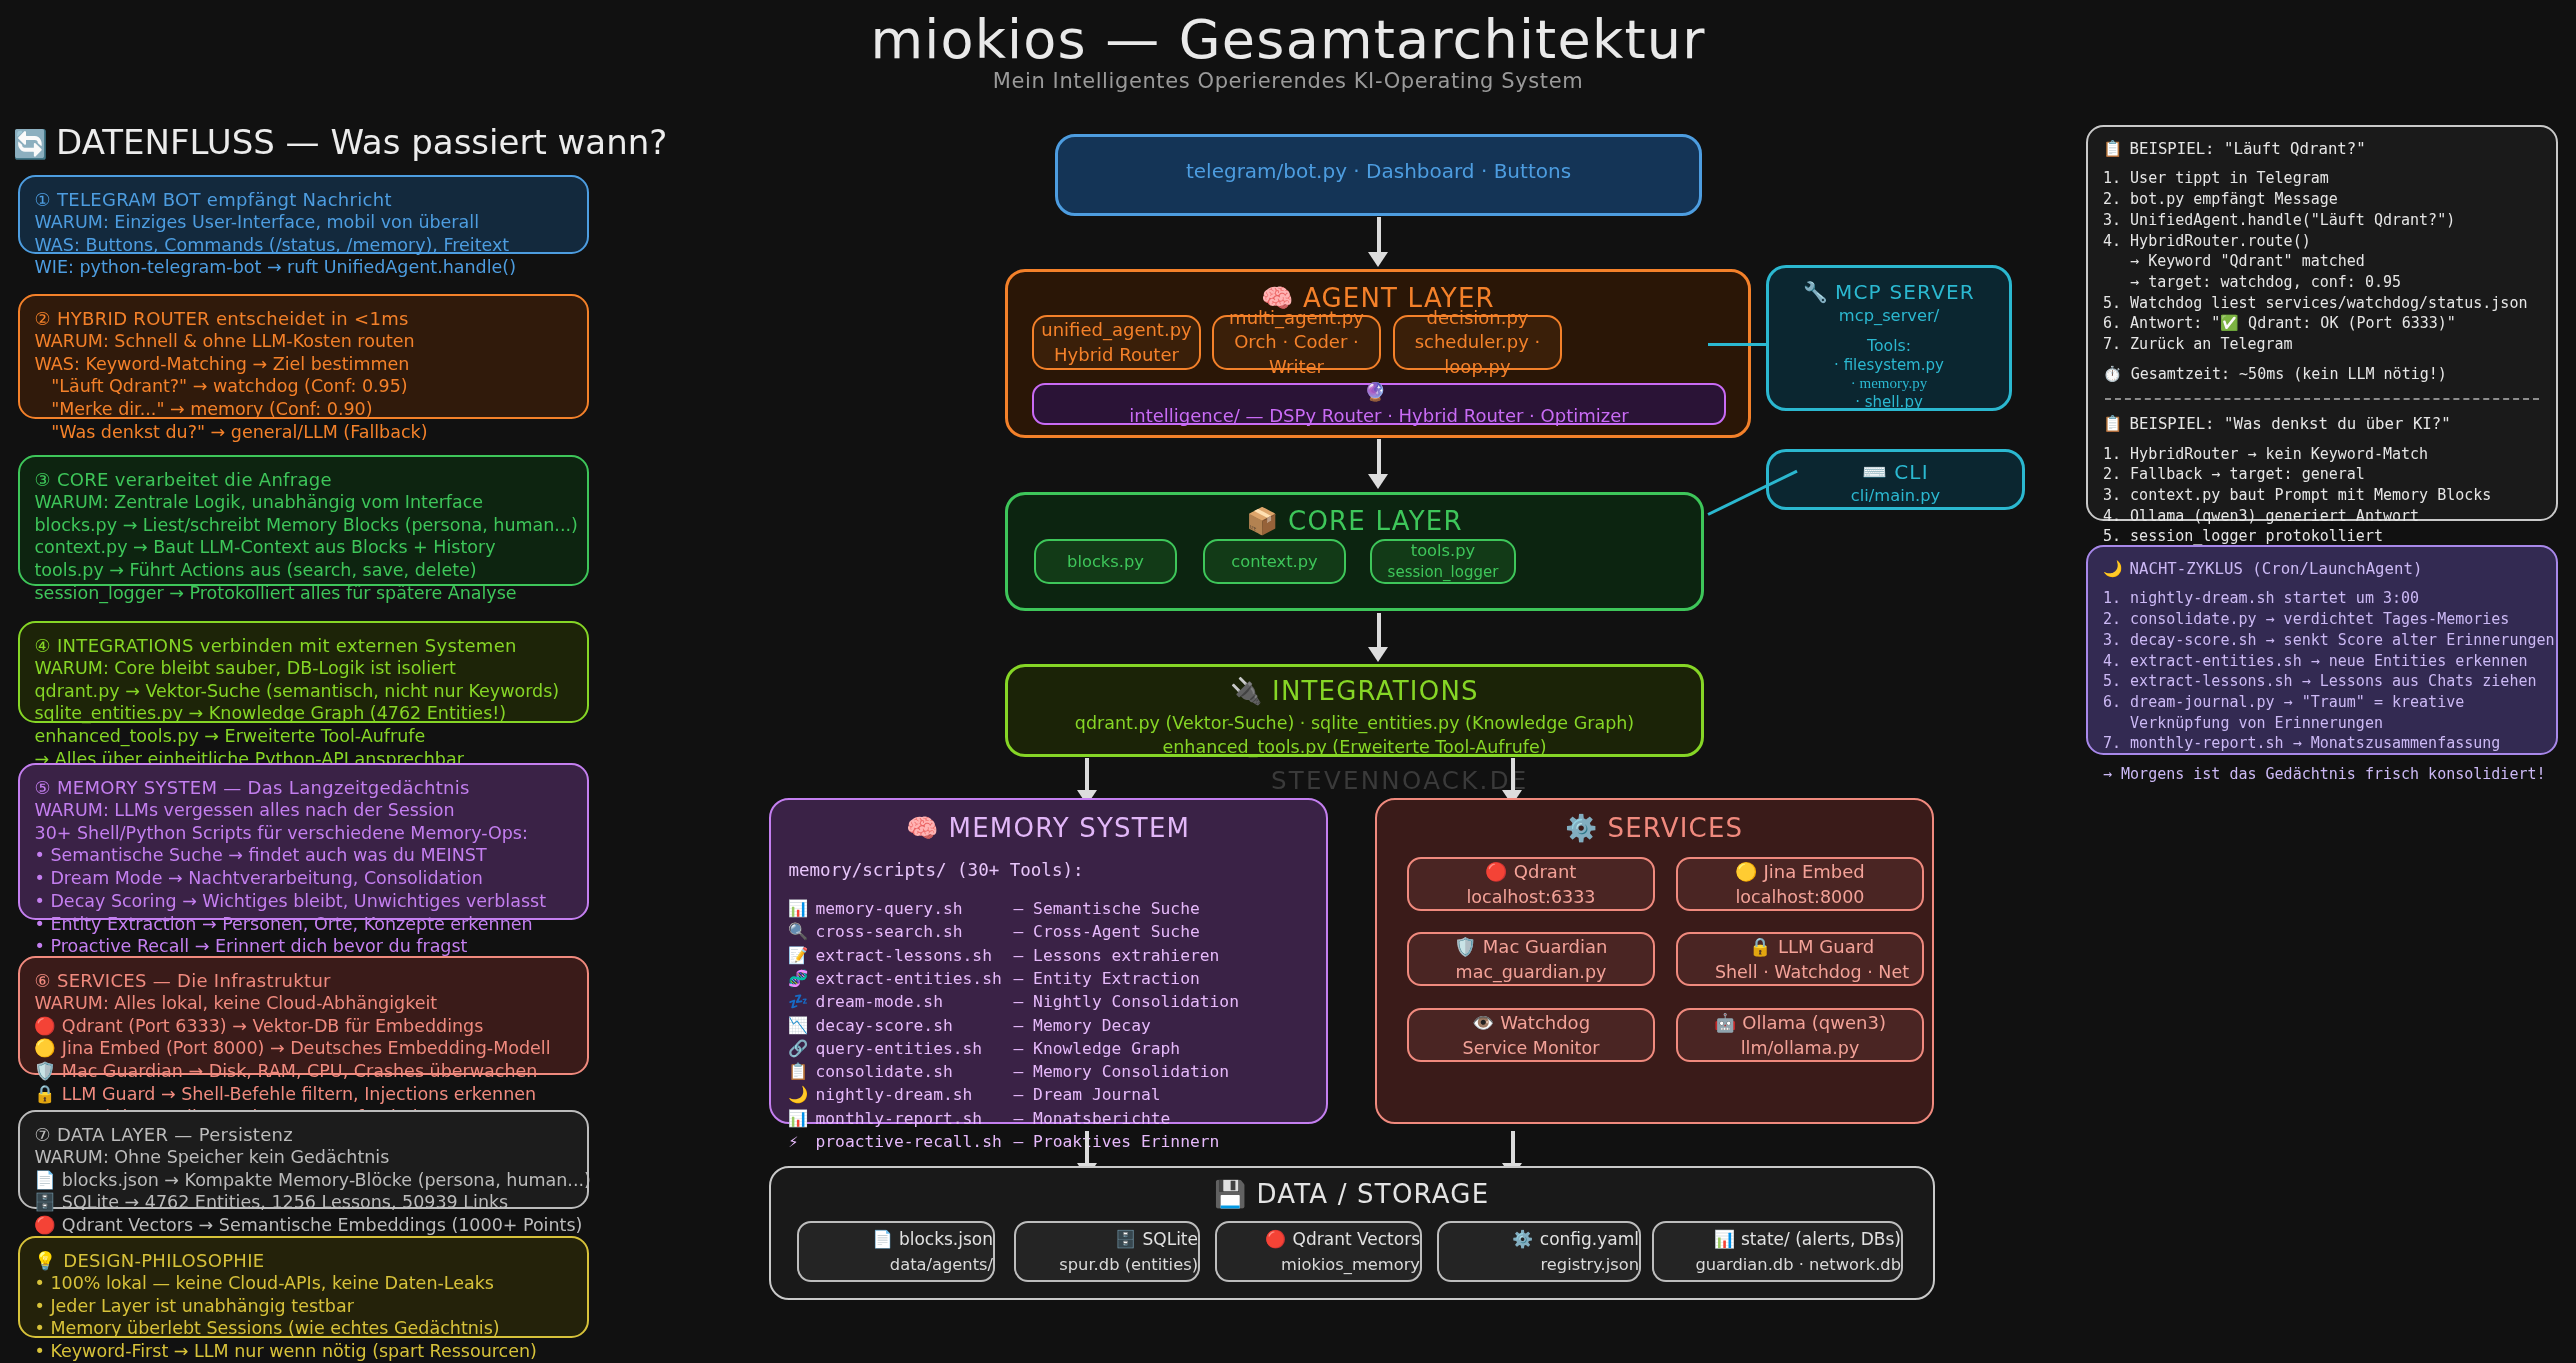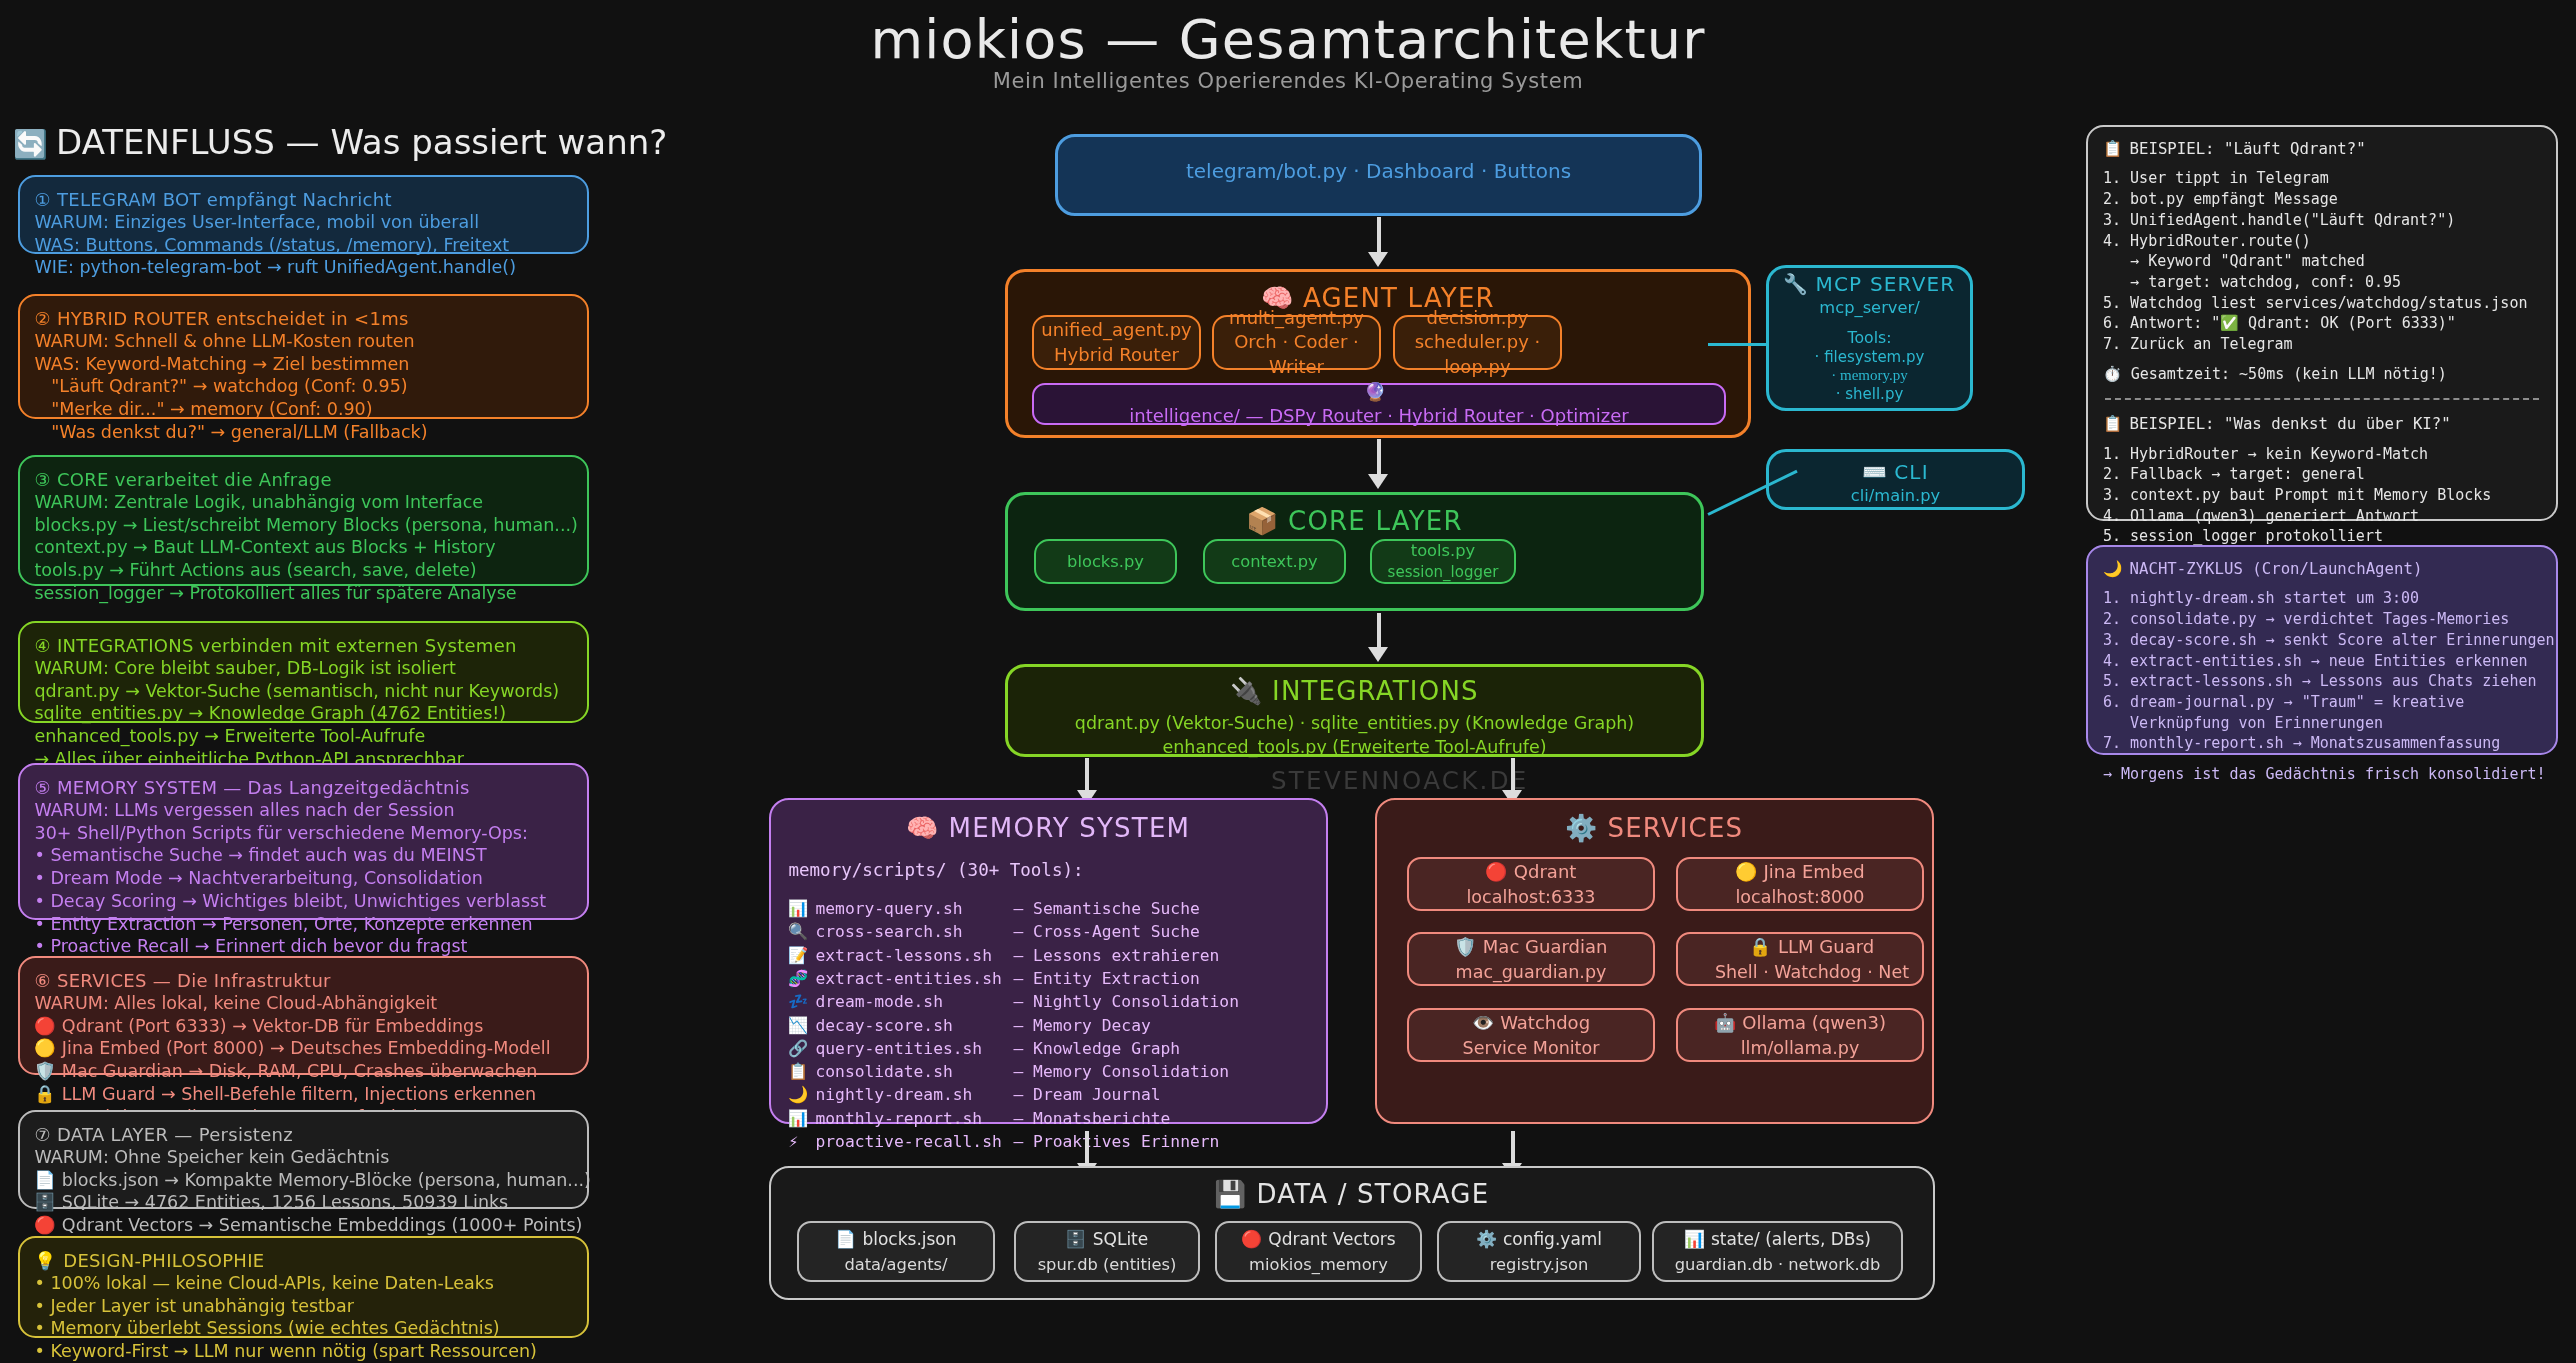--- a/index.html
+++ b/index.html
@@ -48,21 +48,21 @@
   #memory-panel .ph,#services-panel .ph{display:block;text-align:center;font-size:26px;letter-spacing:1.2px;}
   .toolline{display:block;font-size:16.3px;line-height:1.43;white-space:pre;}
   .tool-ic{display:inline-block;width:27px;}
 
   .svcbox{position:absolute;box-sizing:border-box;border:2.3px solid #f08a7e;border-radius:14px;background:#4a2523;text-align:center;display:flex;flex-direction:column;justify-content:center;}
   .svcbox .a{display:block;font-size:18px;color:#f3a298;}
   .svcbox .b{display:block;font-size:17.5px;color:#f3a298;margin-top:4.7px;}
 
   #data-panel{position:absolute;box-sizing:border-box;border:2.9px solid #c9c9c9;border-radius:20px;background:#191919;}
   #data-panel .ph{display:block;text-align:center;font-size:26px;letter-spacing:1.2px;color:#e4e4e4;}
-  .databox{position:absolute;box-sizing:border-box;border:2.3px solid #bdbdbd;border-radius:14px;background:#242424;text-align:center;display:flex;flex-direction:column;justify-content:center;}
+  .databox{position:absolute;box-sizing:border-box;border:2.3px solid #bdbdbd;border-radius:14px;background:#242424;text-align:right;display:flex;flex-direction:column;justify-content:center;}
   .databox .a{display:block;font-size:17px;color:#e2e2e2;}
   .databox .b{display:block;font-size:16.3px;color:#dadada;margin-top:5.8px;}
 
   
   .rcard{position:absolute;left:2086px;width:472px;box-sizing:border-box;border-style:solid;border-width:2.3px;border-radius:17.5px;padding:10.5px 15px;}
   .rcard .l{display:block;font-size:15px;line-height:1.38;white-space:pre;}
   .rcard .hd{font-size:15.7px;}
   .rule{height:0;border-top:2.9px dashed #8d8d8d;margin:13px 2.3px 13px 2.3px;}
 
   
@@ -188,21 +188,21 @@
       <span style="font-size: 16.3px;">tools.py</span>
       <span style="font-size: 15px;">session_logger</span>
     </div>
     <div class="arrow" style="left: 1377px; top: 613px; height: 34px;"></div>
     <div class="arrowhead" style="left: 1368px; top: 647px;"></div>
     <div class="ctr hand" style="left: 1005px; top: 664px; width: 699px; height: 93px; border-width: 3.5px; padding-top: 9.3px; border-color: rgb(134, 214, 38); background: rgb(27, 35, 7); color: rgb(134, 214, 38);">
       <span class="h"><span style="margin-right: 8.2px;">🔌</span><span>INTEGRATIONS</span></span>
       <span class="s" style="font-size: 17.5px; margin-top: 7px;">qdrant.py (Vektor-Suche) · sqlite_entities.py (Knowledge Graph)</span>
       <span class="s" style="font-size: 17.5px; margin-top: 3.5px;">enhanced_tools.py (Erweiterte Tool-Aufrufe)</span>
     </div>
-    <div class="ctr hand" style="left: 1766px; top: 265px; width: 207px; height: 146px; border-width: 3.5px; padding-top: 4px; border-color: rgb(43, 184, 208); background: rgb(11, 38, 48); color: rgb(43, 184, 208);">
+    <div class="ctr hand" style="left: 1766px; top: 265px; width: 246px; height: 146px; border-width: 3.5px; padding-top: 12px; border-color: rgb(43, 184, 208); background: rgb(11, 38, 48); color: rgb(43, 184, 208);">
       <span class="h" style="font-size: 20px;"><span style="margin-right: 5.8px;">🔧</span><span>MCP SERVER</span></span>
       <span class="s" style="font-size: 16.3px; margin-top: 2.3px;">mcp_server/</span>
       <span class="s" style="font-size: 15.7px; margin-top: 10.5px;">Tools:</span>
       <span class="s" style="font-size: 15px; margin-top: 1.2px;">· filesystem.py</span>
       <span class="s" style="font-size: 15px; margin-top: 1.2px; font-family: Liberation Serif, serif;">· memory.py</span>
       <span class="s" style="font-size: 15px; margin-top: 1.2px;">· shell.py</span>
     </div>
     <div class="ctr hand" style="left: 1766px; top: 449px; width: 259px; height: 61px; border-width: 3.5px; padding-top: 8.2px; border-color: rgb(43, 184, 208); background: rgb(11, 38, 48); color: rgb(43, 184, 208);">
       <span class="h" style="font-size: 20px;"><span style="margin-right: 5.8px;">⌨️</span><span>CLI</span></span>
       <span class="s" style="font-size: 16.3px; margin-top: 2.3px;">cli/main.py</span>

